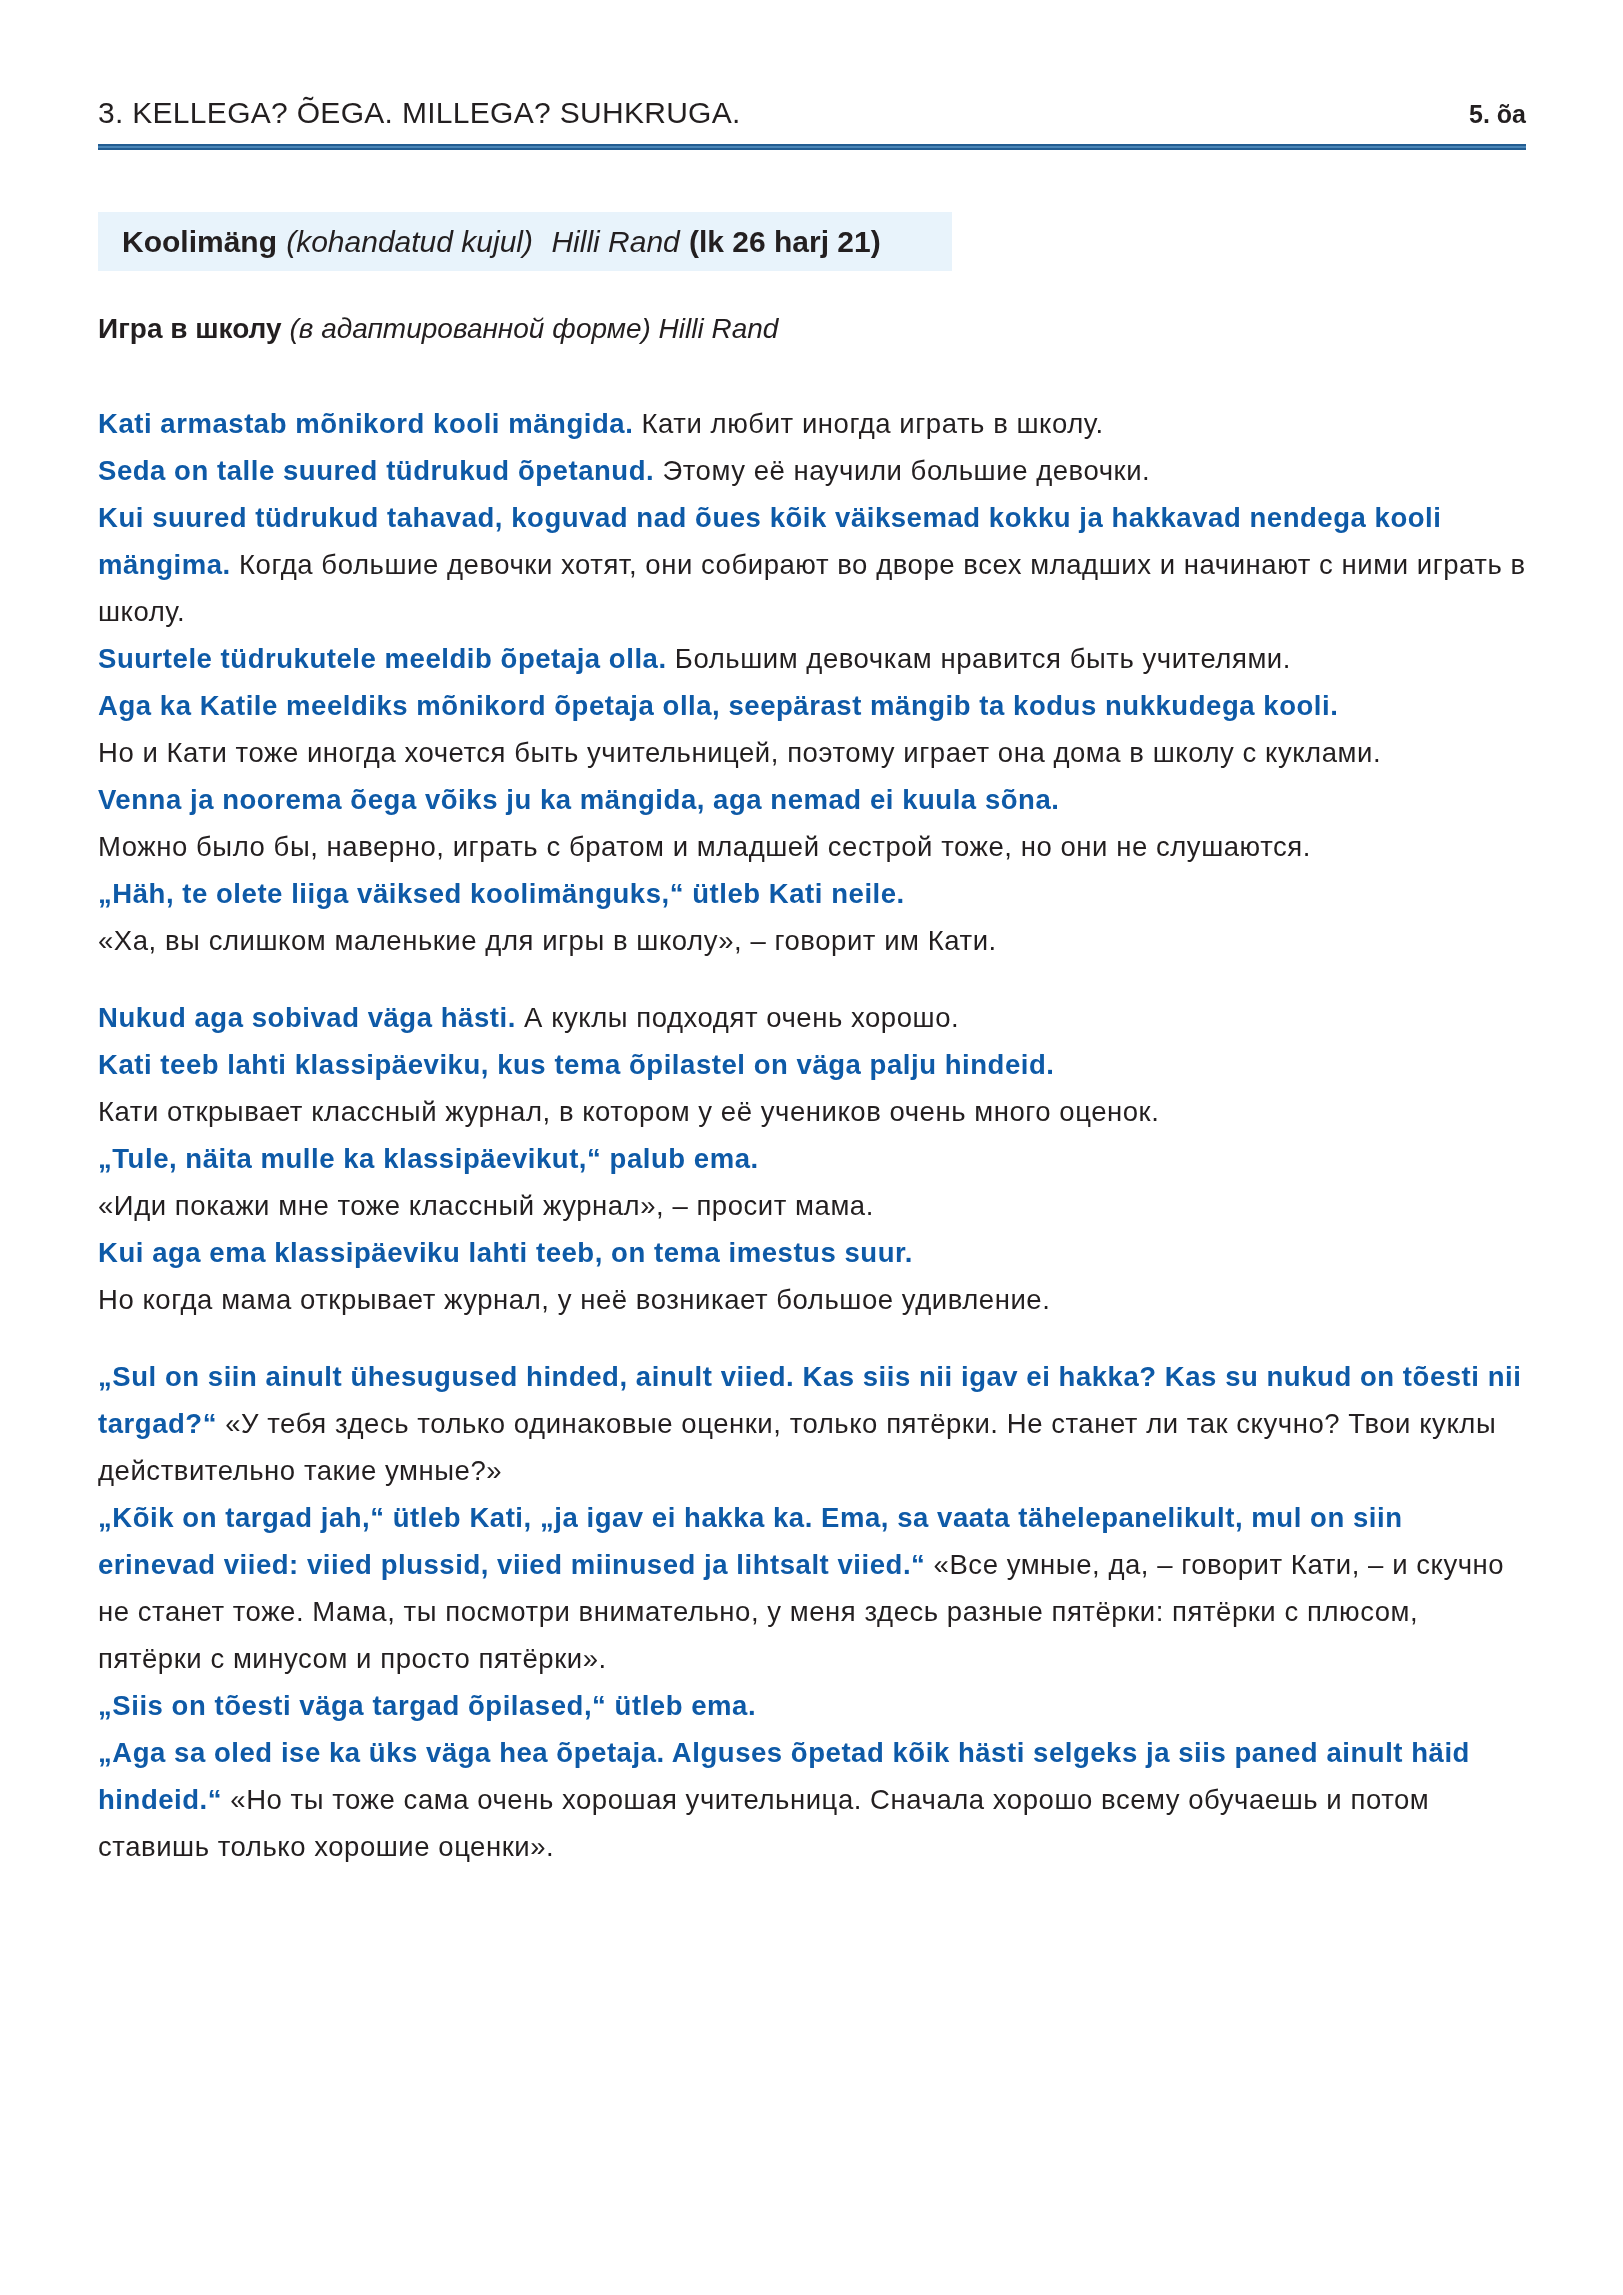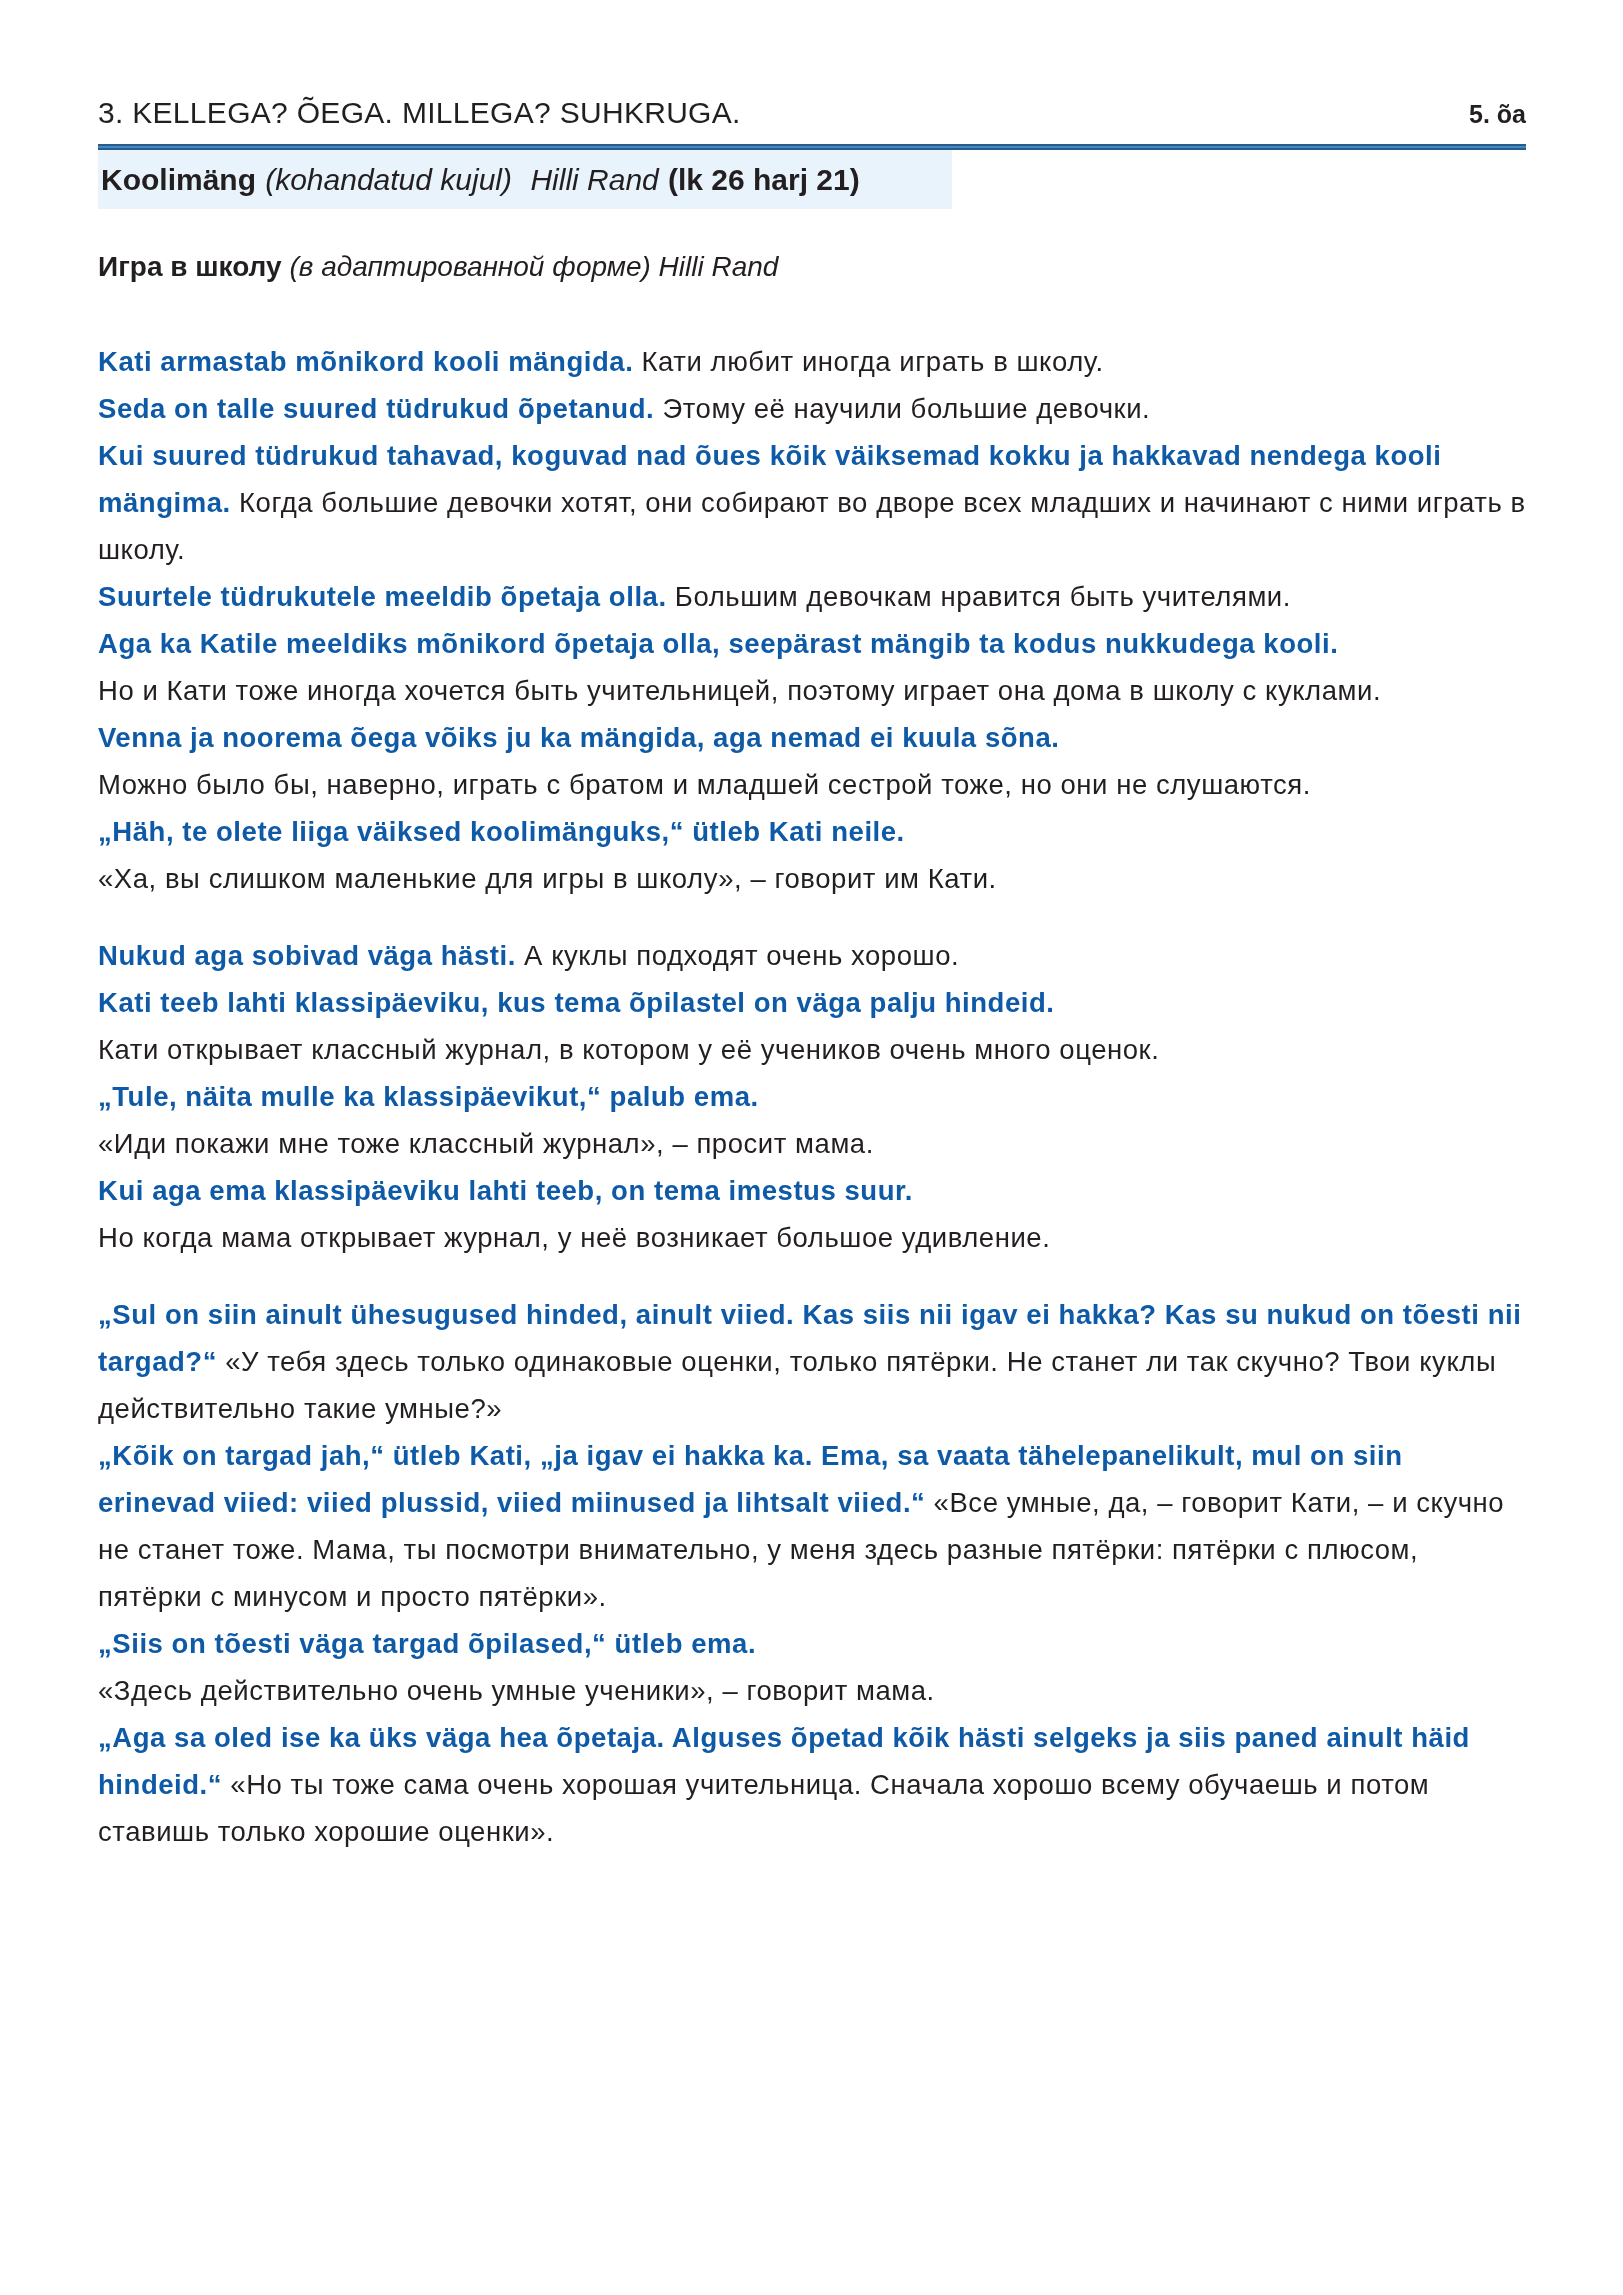--- a/index.html
+++ b/index.html
@@ -38,26 +38,27 @@
     box-sizing: border-box;
     margin-top: 15.7px;
     height: 6.5px;
     background: #4a86b8;
     border-top: 2px solid #235d92;
     border-bottom: 2px solid #235d92;
   }
   
   .title-box {
     box-sizing: border-box;
+    margin-top: 62px;
     width: 854px;
     height: 59px;
     background: #e8f3fb;
     display: flex;
     align-items: center;
-    padding-left: 3px;
+    padding-left: 24px;
     font-size: 30px;
     white-space: nowrap;
   }
   .title-box .b { font-weight: 700; }
   .title-box .i { font-style: italic; font-weight: 400; }
   .sp { display: inline-block; width: 9.2px; }
   
   .subtitle {
     margin-top: 41px;
     font-size: 28px;
@@ -124,18 +125,18 @@
   <section class="group">
     <p class="pair"><span class="et">Nukud aga sobivad väga hästi.</span> <span class="ru">А куклы подходят очень хорошо.</span></p>
     <p class="pair stacked"><span class="et">Kati teeb lahti klassipäeviku, kus tema õpilastel on väga palju hindeid.</span><span class="ru">Кати открывает классный журнал, в котором у её учеников очень много оценок.</span></p>
     <p class="pair stacked"><span class="et">„Tule, näita mulle ka klassipäevikut,“ palub ema.</span><span class="ru">«Иди покажи мне тоже классный журнал», – просит мама.</span></p>
     <p class="pair stacked"><span class="et">Kui aga ema klassipäeviku lahti teeb, on tema imestus suur.</span><span class="ru">Но когда мама открывает журнал, у неё возникает большое удивление.</span></p>
   </section>
 
   <section class="group">
     <p class="pair"><span class="et">„Sul on siin ainult ühesugused hinded, ainult viied. Kas siis nii igav ei hakka? Kas su nukud on tõesti nii targad?“</span> <span class="ru">«У тебя здесь только одинаковые оценки, только пятёрки. Не станет ли так скучно? Твои куклы действительно такие умные?»</span></p>
     <p class="pair"><span class="et">„Kõik on targad jah,“ ütleb Kati, „ja igav ei hakka ka. Ema, sa vaata tähelepanelikult, mul on siin erinevad viied: viied plussid, viied miinused ja lihtsalt viied.“</span> <span class="ru">«Все умные, да, – говорит Кати, – и скучно не станет тоже. Мама, ты посмотри внимательно, у меня здесь разные пятёрки: пятёрки с плюсом, пятёрки с минусом и просто пятёрки».</span></p>
-    <p class="pair stacked"><span class="et">„Siis on tõesti väga targad õpilased,“ ütleb ema.</span><span class="ru">«Здесь действительно очень умные ученики», – говорит мама.</span></p>
+    <p class="pair stacked"><span class="et">„Siis on tõesti väga targad õpilased,“ ütleb ema.</span></p>
     <p class="pair"><span class="et">„Aga sa oled ise ka üks väga hea õpetaja. Alguses õpetad kõik hästi selgeks ja siis paned ainult häid hindeid.“</span> <span class="ru">«Но ты тоже сама очень хорошая учительница. Сначала хорошо всему обучаешь и потом ставишь только хорошие оценки».</span></p>
   </section>
 
 </div>
 
 
 </body></html>

